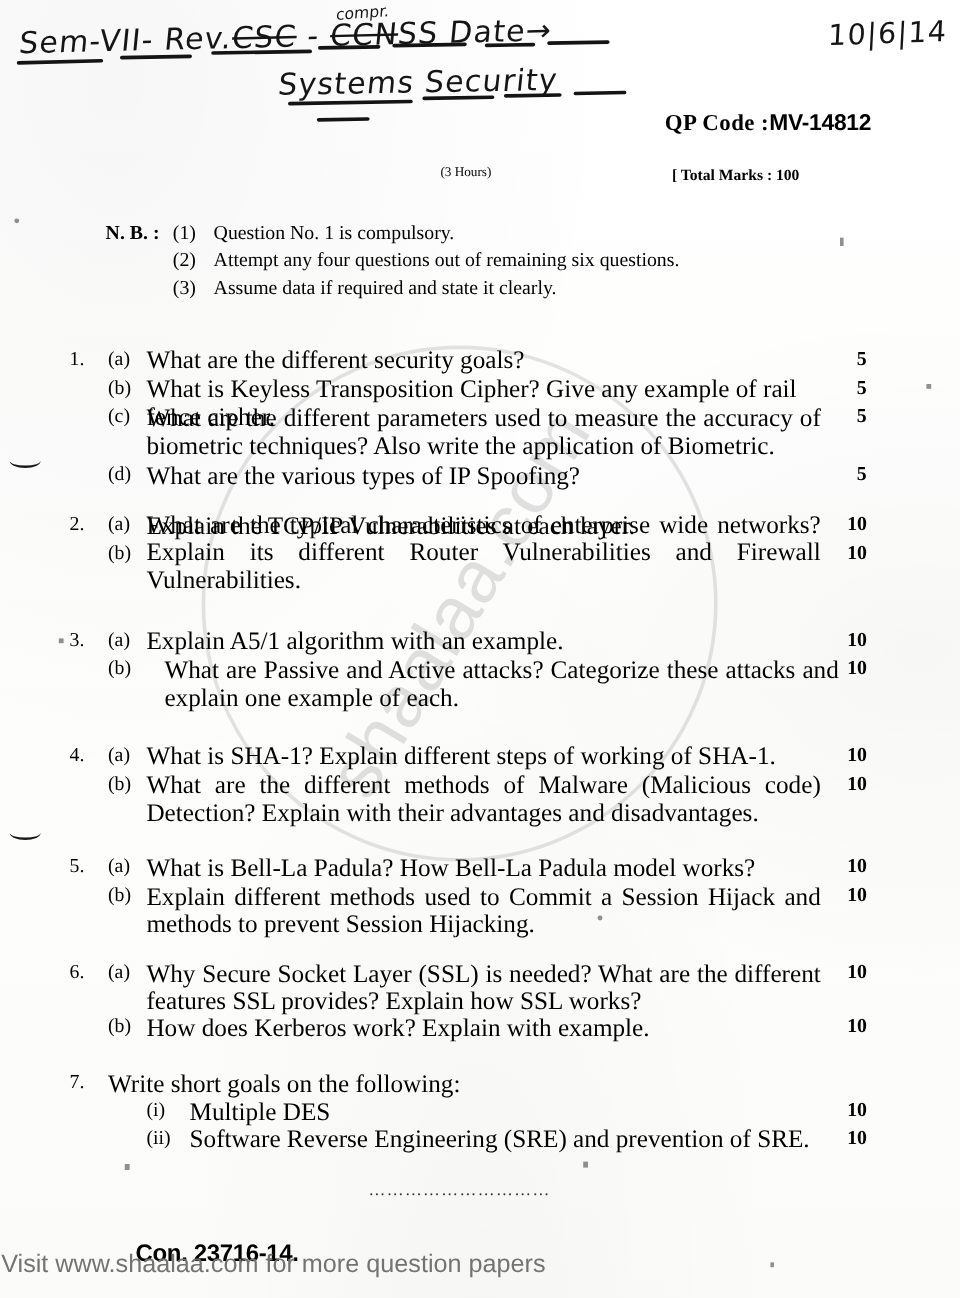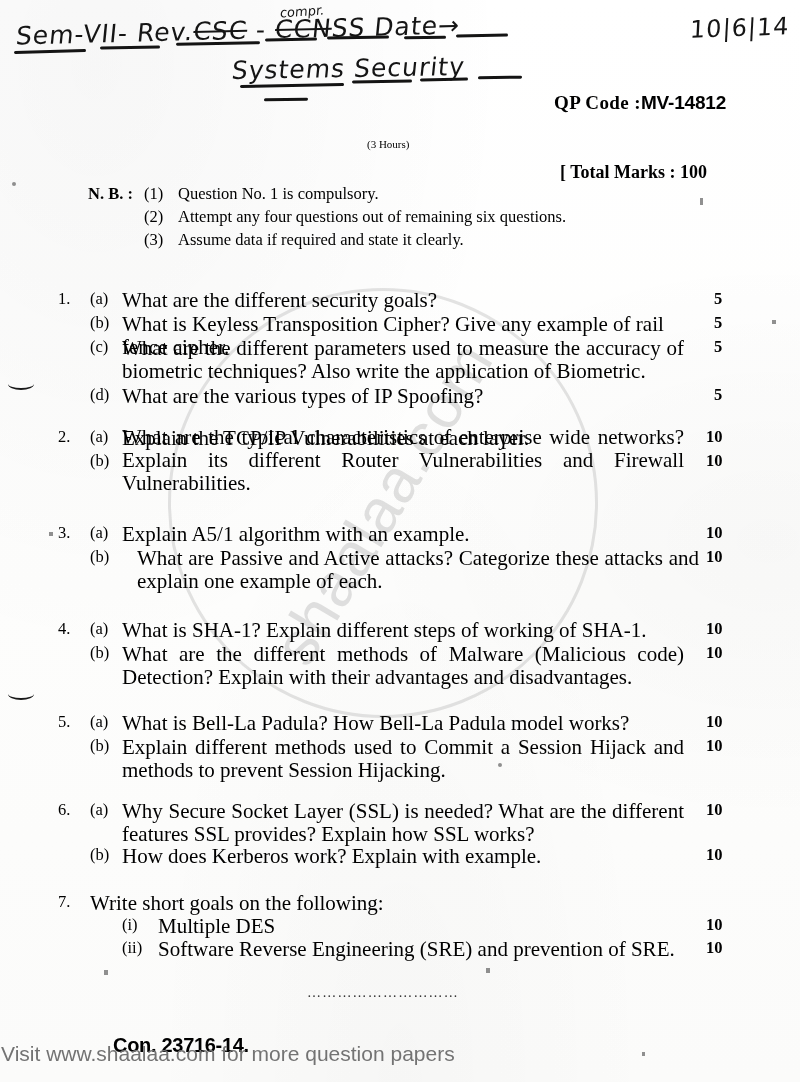--- a/index.html
+++ b/index.html
@@ -125,24 +125,23 @@
   .hours {
     position: absolute;
     left: 367px;
     top: 138px;
     font-size: 11px;
   }
   .total-marks {
     position: absolute;
     left: 560px;
     top: 138px;
-    font-size: 18px;
-    font-weight: bold;
-    white-space: nowrap;
-    margin-top: 24px;
+    font-size: 13px;
+    font-weight: bold;
+    white-space: nowrap;
   }
 
   
   .nb {
     position: absolute;
     left: 88px;
     top: 182px;
     font-size: 16.5px;
     line-height: 23px;
   }

